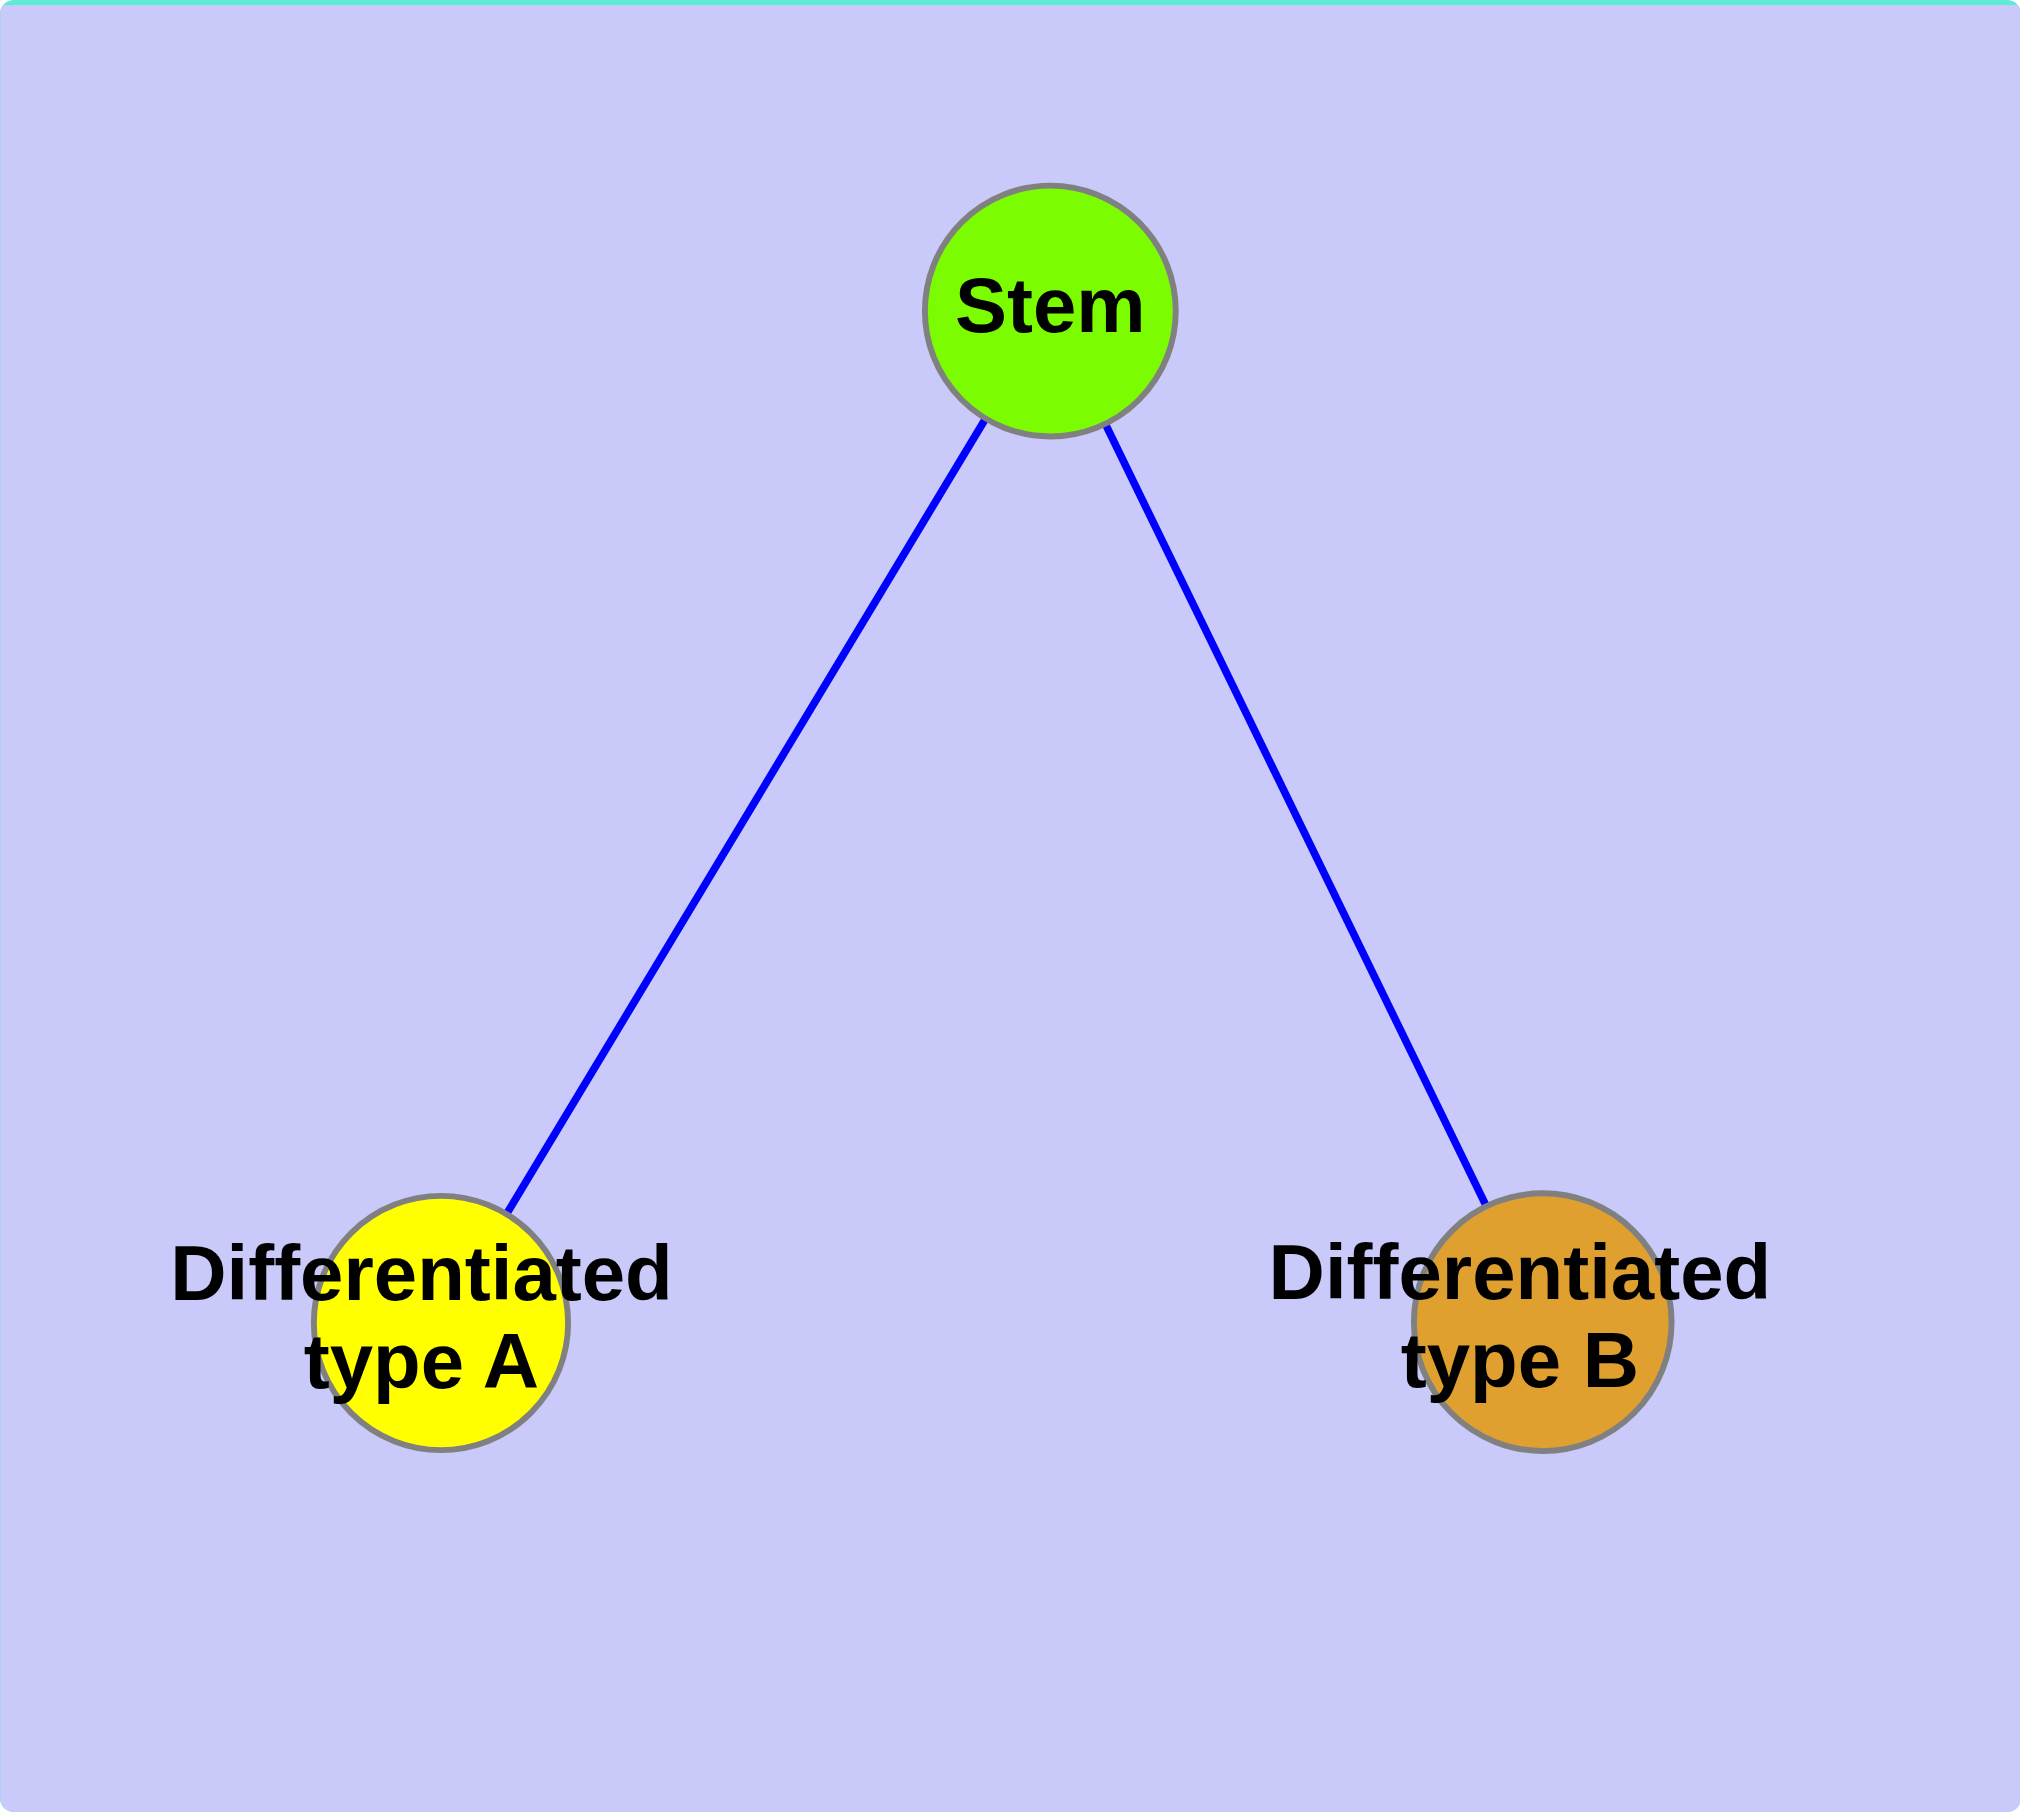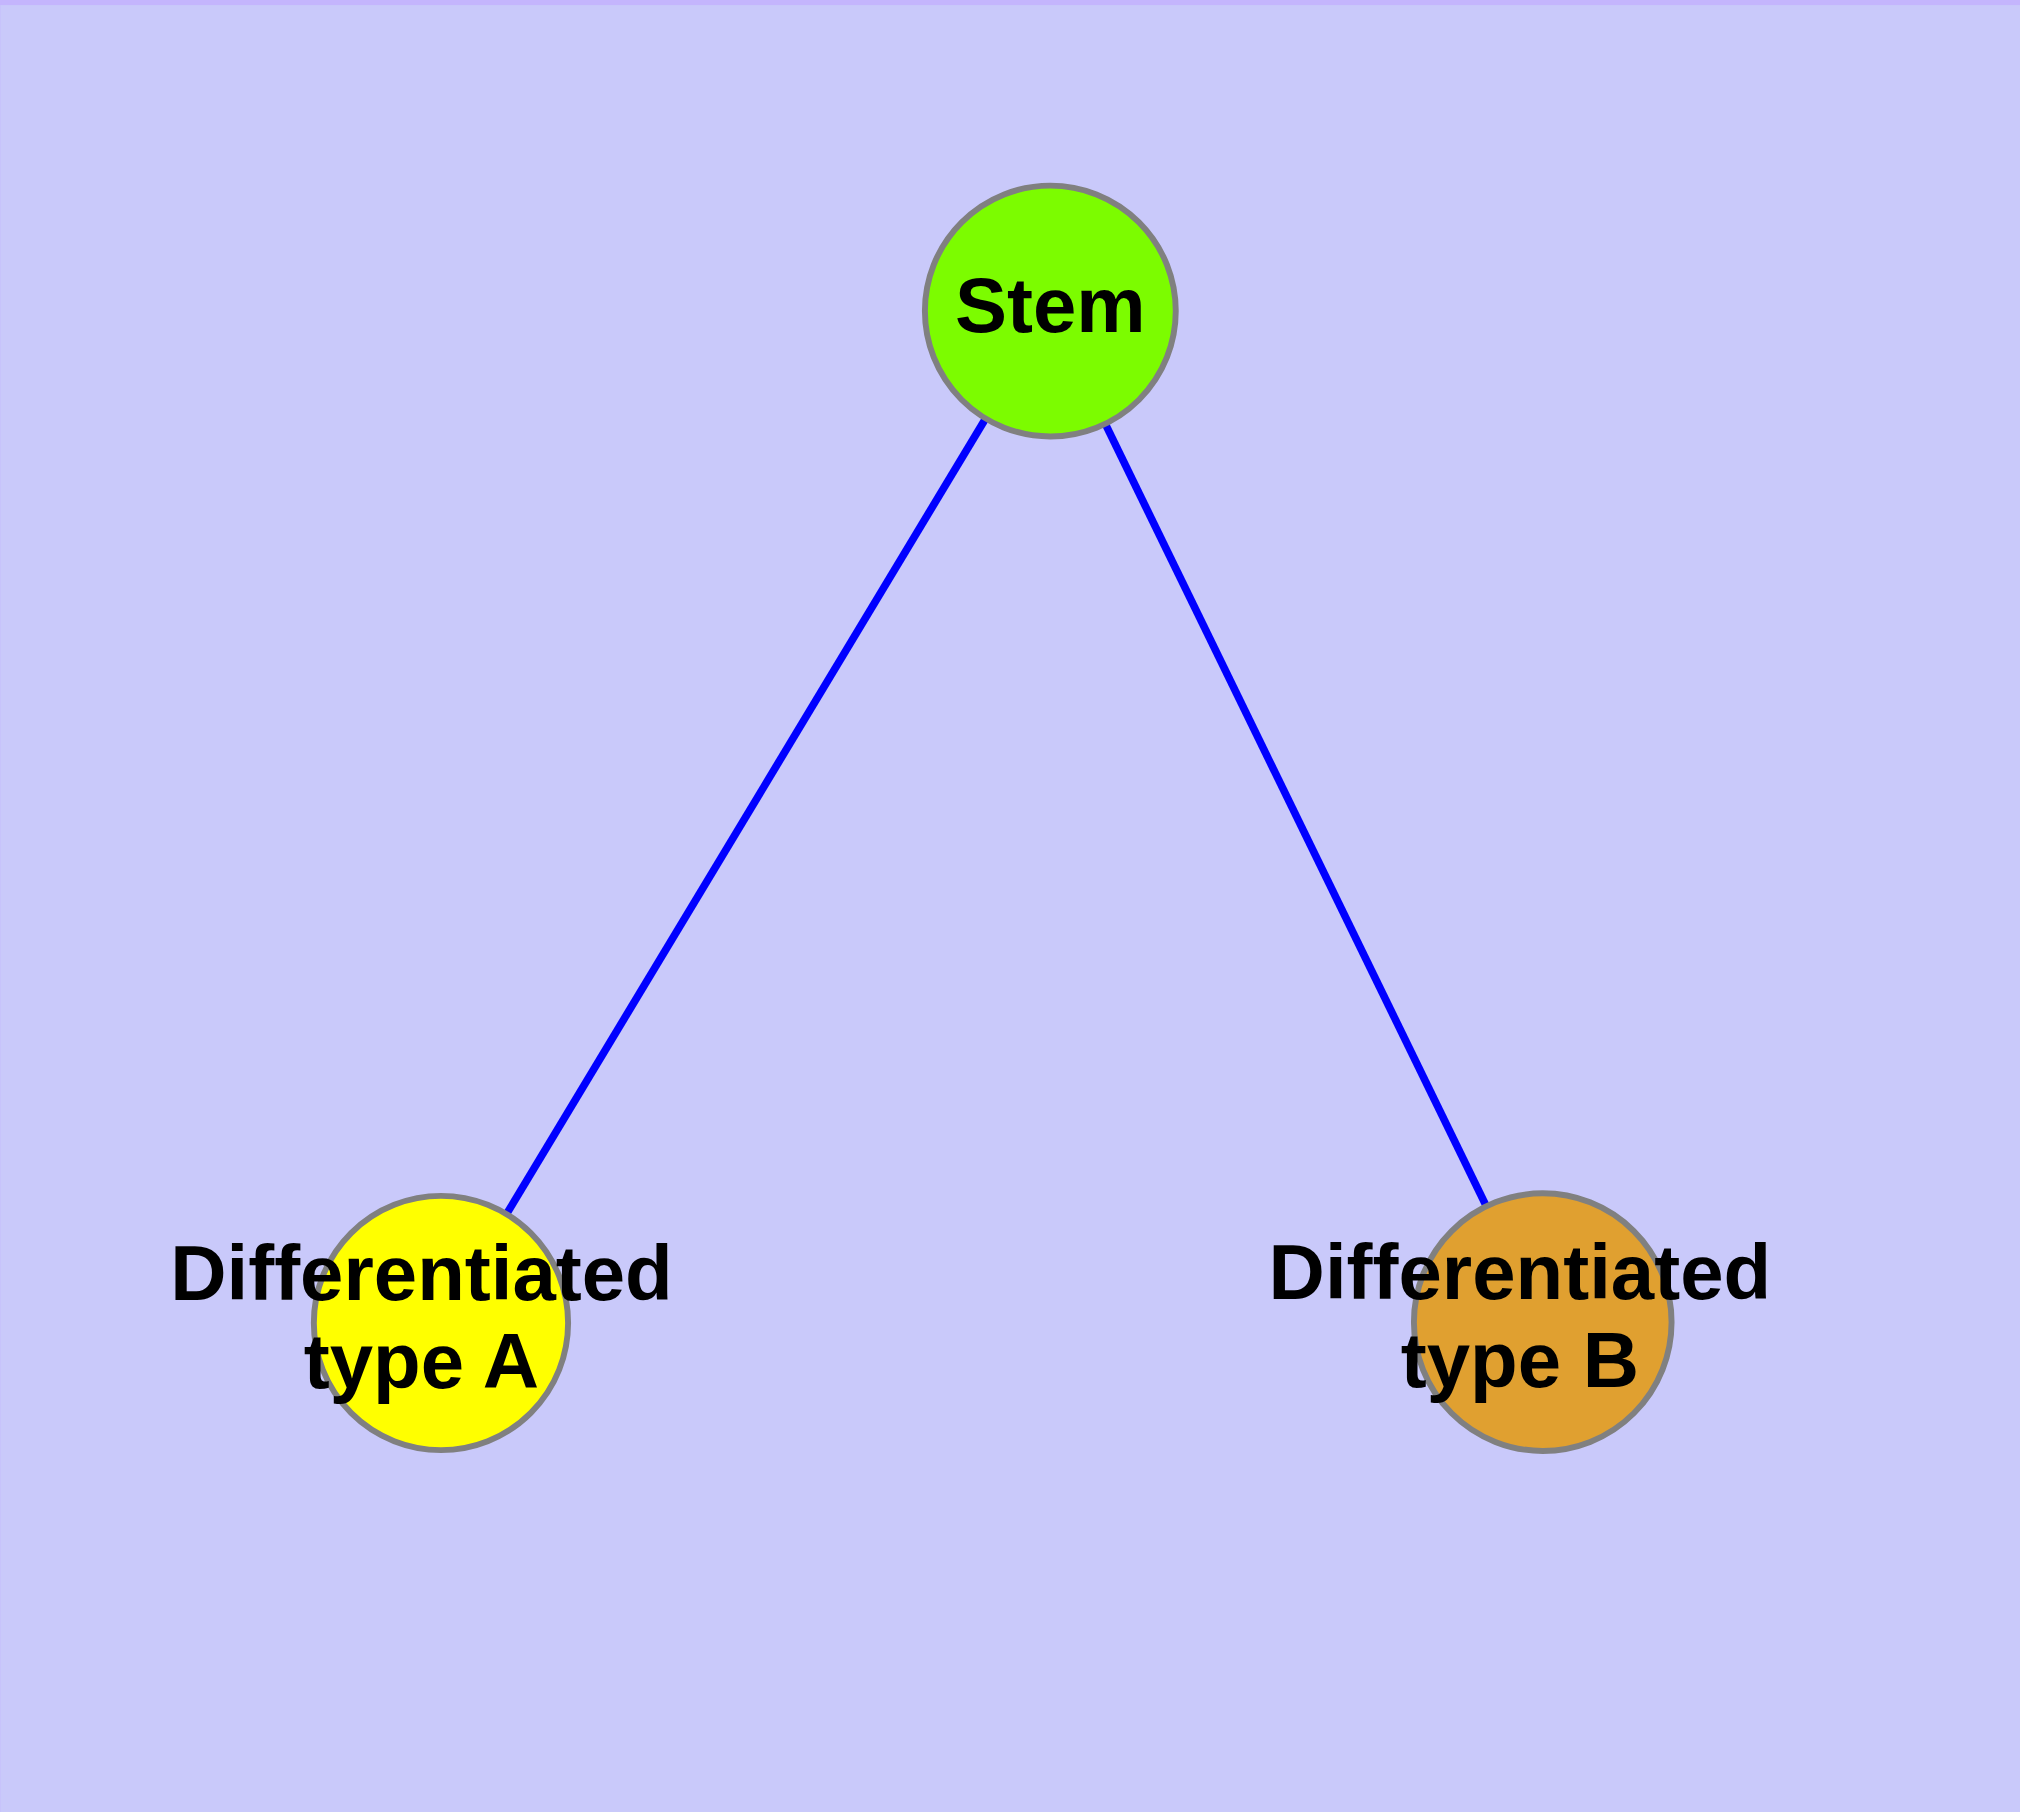--- a/index.html
+++ b/index.html
@@ -27,21 +27,21 @@
     font-family: "Liberation Sans", sans-serif;
     font-weight: bold;
     fill: #000000;
     text-anchor: middle;
     dominant-baseline: middle;
   }
 </style>
 </head>
 <body>
 
-<div id="canvas" style="background: #c4b5fd;">
+<div id="canvas" style="background: #5eead4; border-radius: 14px;">
   <svg id="graph-svg" viewBox="0 0 2384 2138">
 
     <rect id="bg-plate" x="0" y="6" width="2384" height="2132" fill="#c9c9fa"></rect>
 
     <g id="edges-group">
         <line x1="1167.8103889847348" y1="485.2202997944737" x2="592.22134450824" y2="1441.0663625273455" stroke="#0000ff" stroke-width="9" stroke-linecap="butt"></line>
         <line x1="1299.4225390131069" y1="491.0690000733848" x2="1757.8260830444842" y2="1432.3347970259374" stroke="#0000ff" stroke-width="9" stroke-linecap="butt"></line>
       </g>
 
     <g id="nodes-group">

